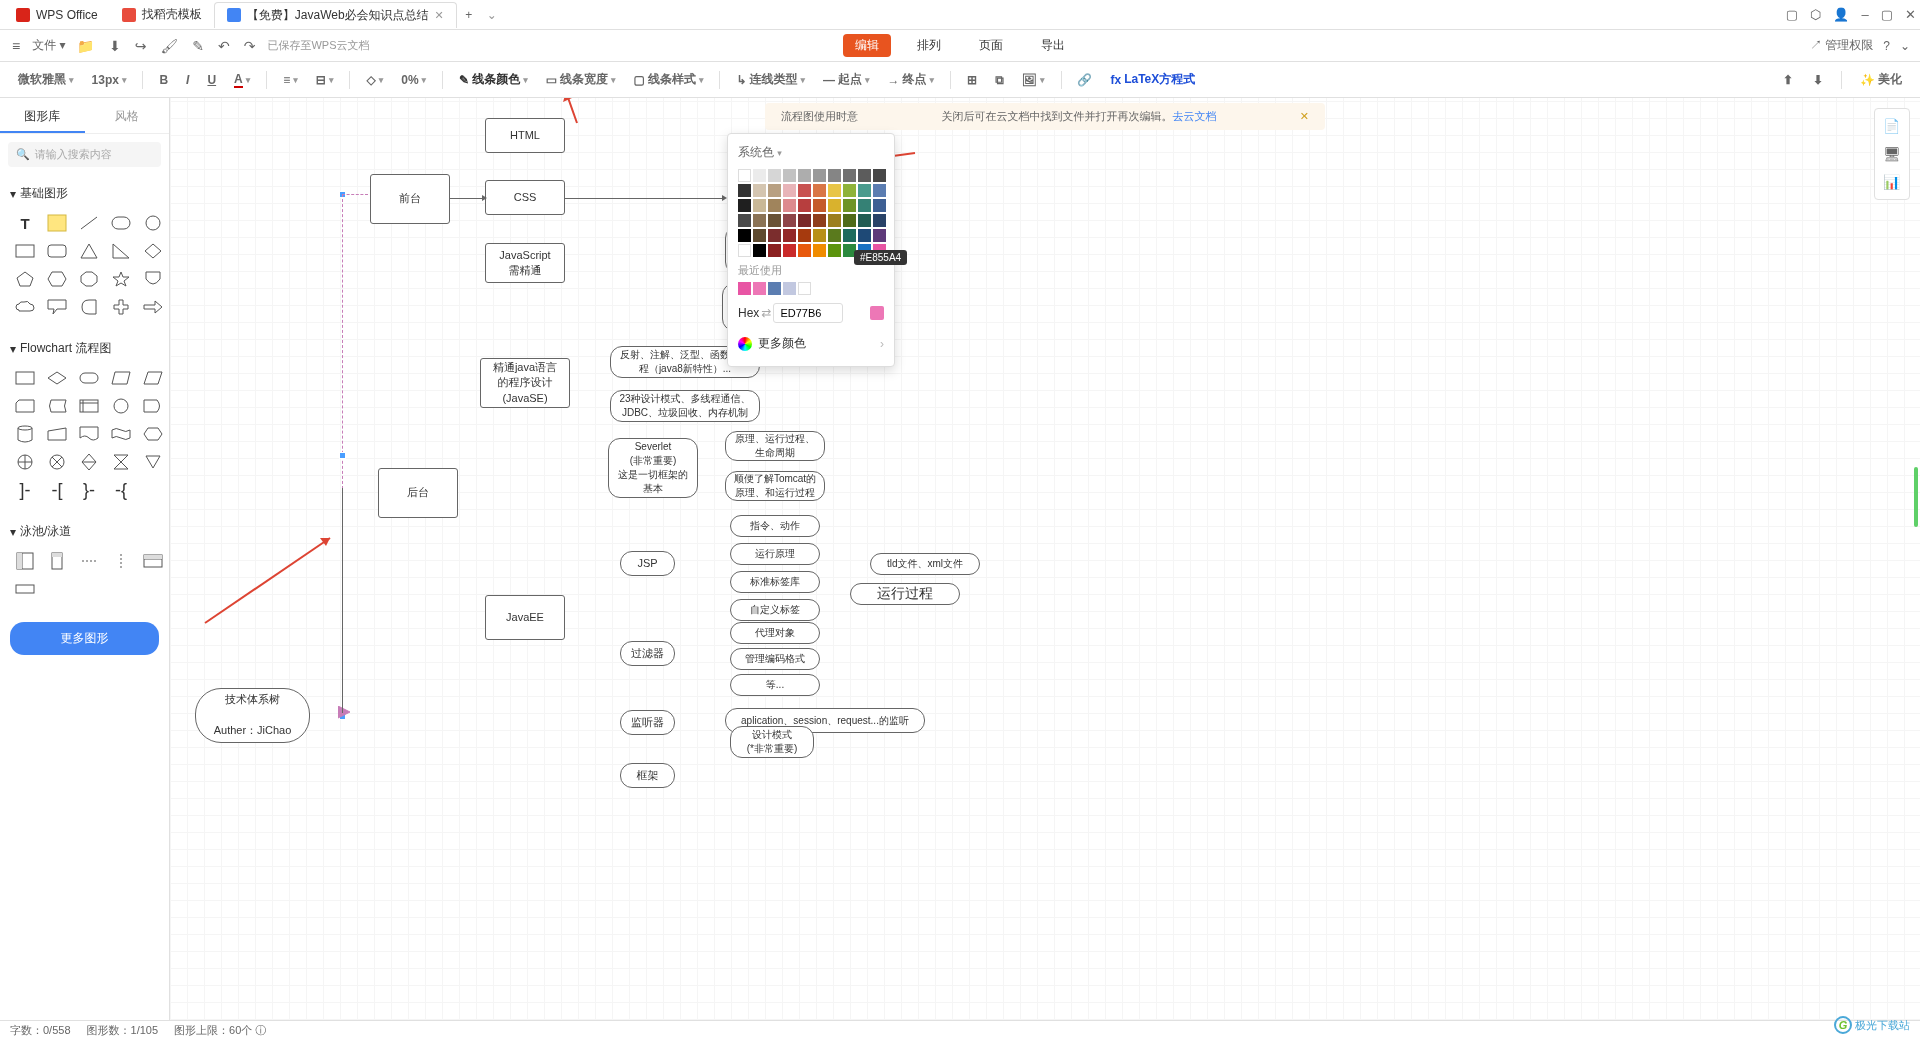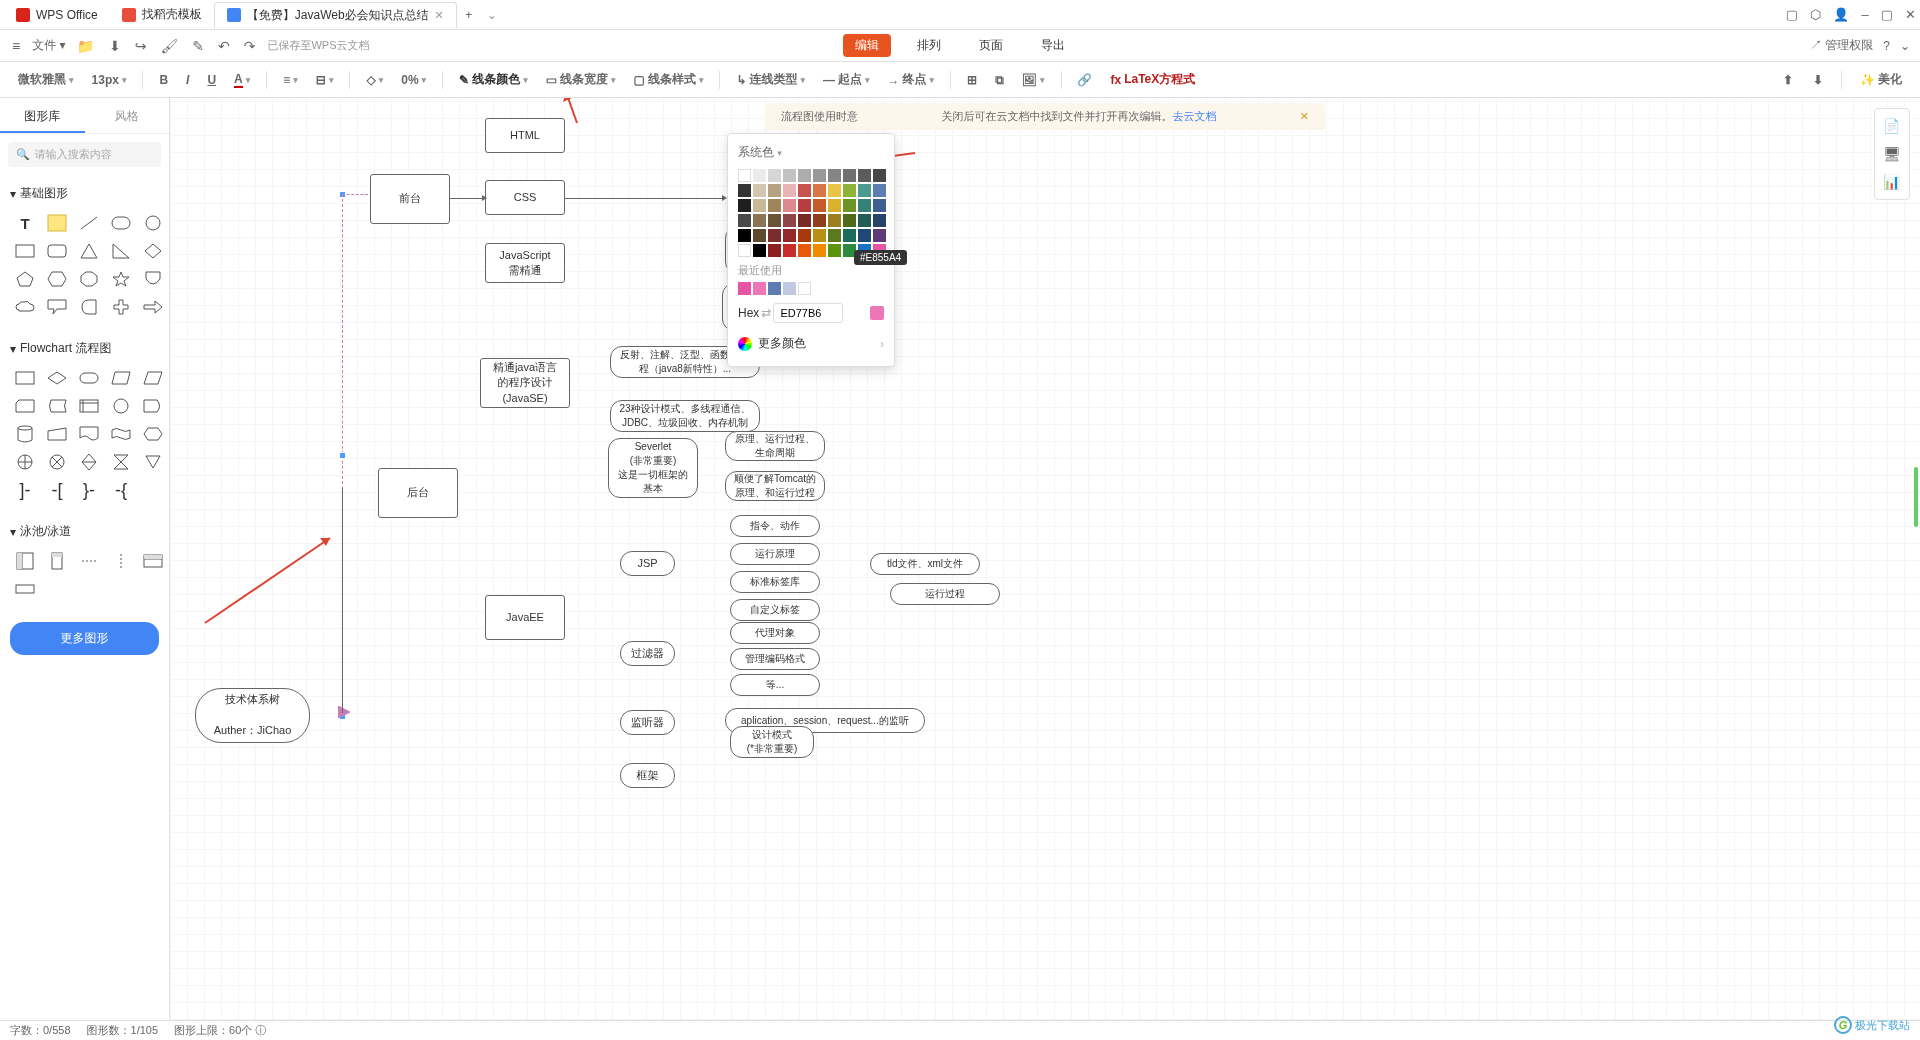--- a/index.html
+++ b/index.html
@@ -196,21 +196,21 @@
   <span class="tool-sep"></span>
   <div class="tool-item">↳ <span>连线类型</span><span class="dropdown-caret">▾</span></div>
   <div class="tool-item">— <span>起点</span><span class="dropdown-caret">▾</span></div>
   <div class="tool-item">→ <span>终点</span><span class="dropdown-caret">▾</span></div>
   <span class="tool-sep"></span>
   <div class="tool-item">⊞</div>
   <div class="tool-item">⧉</div>
   <div class="tool-item">🖼<span class="dropdown-caret">▾</span></div>
   <span class="tool-sep"></span>
   <div class="tool-item">🔗</div>
-  <div class="tool-item" style="color:#b91c1c">fx <span>LaTeX方程式</span></div>
+  <div class="tool-item" style="color:#1d4ed8">fx <span>LaTeX方程式</span></div>
   <div class="toolbar-right">
     <div class="tool-item">⬆</div>
     <div class="tool-item">⬇</div>
     <span class="tool-sep"></span>
     <div class="tool-item">✨ <span>美化</span></div>
   </div>
 </div>
 
 <div class="main">
 
@@ -524,42 +524,42 @@
 区别</div>
       <div class="node rounded" style="left:552px; top:185px; width:72px; height:48px; white-space:pre; font-size:10px">F12浏览器的
 调试工具可辅
 助了解</div>
 
       <div class="node" style="left:310px; top:260px; width:90px; height:50px; white-space:pre">精通java语言
 的程序设计
 (JavaSE)</div>
       <div class="node rounded" style="left:440px; top:248px; width:150px; height:32px; white-space:pre; font-size:10px">反射、注解、泛型、函数式编
 程（java8新特性）...</div>
-      <div class="node rounded" style="left:440px; top:302px; width:150px; height:32px; white-space:pre; font-size:10px">23种设计模式、多线程通信、
+      <div class="node rounded" style="left:440px; top:292px; width:150px; height:32px; white-space:pre; font-size:10px">23种设计模式、多线程通信、
 JDBC、垃圾回收、内存机制</div>
 
       <div class="node" style="left:208px; top:370px; width:80px; height:50px">后台</div>
 
       <div class="node rounded" style="left:438px; top:340px; width:90px; height:60px; white-space:pre; font-size:10px">Severlet
 (非常重要)
 这是一切框架的
 基本</div>
       <div class="node rounded" style="left:555px; top:333px; width:100px; height:30px; white-space:pre; font-size:10px">原理、运行过程、
 生命周期</div>
       <div class="node rounded" style="left:555px; top:373px; width:100px; height:30px; white-space:pre; font-size:10px">顺便了解Tomcat的
 原理、和运行过程</div>
 
       <div class="node rounded" style="left:450px; top:453px; width:55px; height:25px">JSP</div>
       <div class="node" style="left:315px; top:497px; width:80px; height:45px">JavaEE</div>
       <div class="node rounded" style="left:560px; top:417px; width:90px; height:22px; font-size:10px">指令、动作</div>
       <div class="node rounded" style="left:560px; top:445px; width:90px; height:22px; font-size:10px">运行原理</div>
       <div class="node rounded" style="left:560px; top:473px; width:90px; height:22px; font-size:10px">标准标签库</div>
       <div class="node rounded" style="left:560px; top:501px; width:90px; height:22px; font-size:10px">自定义标签</div>
       <div class="node rounded" style="left:700px; top:455px; width:110px; height:22px; font-size:10px">tld文件、xml文件</div>
-      <div class="node rounded" style="left:720px; top:485px; width:110px; height:22px; font-size:10px">运行过程</div>
+      <div class="node rounded" style="left:680px; top:485px; width:110px; height:22px; font-size:14px">运行过程</div>
 
       <div class="node rounded" style="left:450px; top:543px; width:55px; height:25px">过滤器</div>
       <div class="node rounded" style="left:560px; top:524px; width:90px; height:22px; font-size:10px">代理对象</div>
       <div class="node rounded" style="left:560px; top:550px; width:90px; height:22px; font-size:10px">管理编码格式</div>
       <div class="node rounded" style="left:560px; top:576px; width:90px; height:22px; font-size:10px">等...</div>
 
       <div class="node rounded" style="left:450px; top:612px; width:55px; height:25px">监听器</div>
       <div class="node rounded" style="left:555px; top:610px; width:200px; height:25px; font-size:10px">aplication、session、request...的监听</div>
 
       <div class="node rounded" style="left:450px; top:665px; width:55px; height:25px">框架</div>

